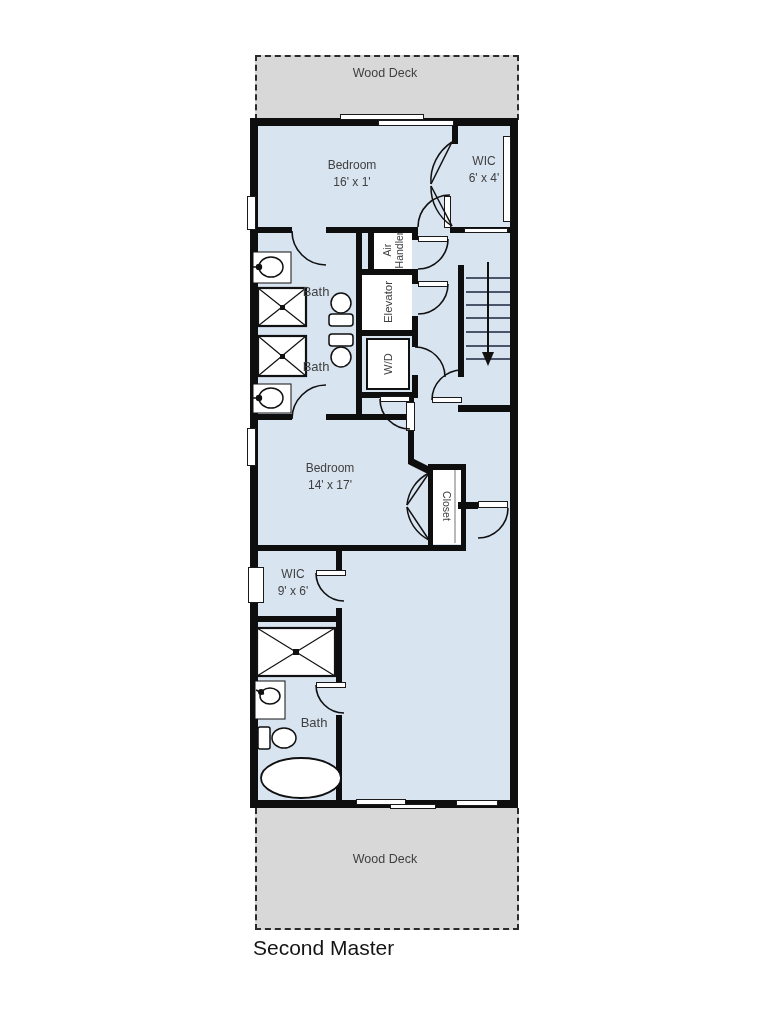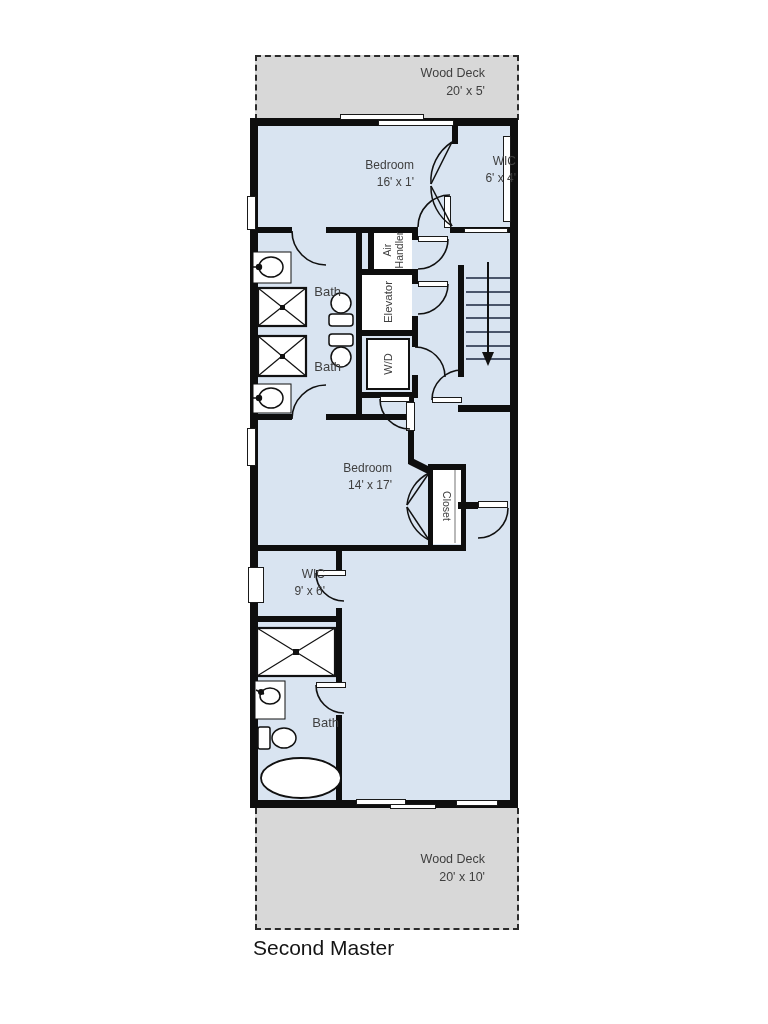--- a/index.html
+++ b/index.html
@@ -7,21 +7,21 @@
           font-family:"Liberation Sans", sans-serif;}
   .deck{position:absolute;background:#d8d8d8;}
   .deck.top{border-top:2px dashed #2b2b2b;border-left:2px dashed #2b2b2b;border-right:2px dashed #2b2b2b;}
   .deck.bottom{border-bottom:2px dashed #2b2b2b;border-left:2px dashed #2b2b2b;border-right:2px dashed #2b2b2b;}
   #building{position:absolute;left:250px;top:118px;width:268px;height:690px;background:#d9e4f1;}
   .wall{position:absolute;background:#0e0e0e;}
   .svc{position:absolute;background:#ffffff;}
   .win{position:absolute;background:#ffffff;border:1px solid #1a1a1a;box-sizing:border-box;}
   .leaf{position:absolute;background:#ffffff;border:1px solid #1a1a1a;box-sizing:border-box;}
   .region{position:absolute;}
-  .lbl{position:absolute;text-align:right;color:#3f3f3f;font-size:12px;line-height:1.45;}
+  .lbl{position:absolute;text-align:center;color:#3f3f3f;font-size:12px;line-height:1.45;}
   .lbl .nm{white-space:nowrap;}
   .vwrap{position:absolute;display:flex;align-items:center;justify-content:center;}
   .vrot-ccw{transform:rotate(-90deg);transform-origin:center;color:#3f3f3f;text-align:center;white-space:nowrap;}
   .vrot-cw{transform:rotate(90deg);transform-origin:center;color:#3f3f3f;text-align:center;white-space:nowrap;}
   #deck-lbl-top,#deck-lbl-bottom{font-size:12.5px;}
   #title{position:absolute;left:253px;top:936px;font-size:21px;color:#141414;}
   #wdbox{position:absolute;left:366px;top:338px;width:44px;height:52px;background:#fff;border:2px solid #111;box-sizing:border-box;}
   svg#overlay{position:absolute;left:0;top:0;pointer-events:none;}
 </style>
 </head>
@@ -205,21 +205,20 @@
       <rect x="258" y="727" width="12" height="22" rx="2"></rect>
       <ellipse cx="284" cy="738" rx="12" ry="10"></ellipse>
     </g>
     <g stroke="#111" fill="#fff">
       <ellipse cx="301" cy="778" rx="40" ry="20" stroke-width="1.8"></ellipse>
     </g>
   </svg>
 
   <div class="lbl" id="deck-lbl-top" style="left:285px;top:64px;width:200px;">
     <div class="nm">Wood Deck</div>
-    <div class="nm">20' x 5'</div>
   </div>
   <div class="lbl" style="left:290px;top:157px;width:124px;">
     <div class="nm">Bedroom</div>
     <div class="nm">16' x 1'</div>
   </div>
   <div class="lbl" style="left:452px;top:153px;width:64px;">
     <div class="nm">WIC</div>
     <div class="nm">6' x 4'</div>
   </div>
   <div class="lbl" style="left:291px;top:283px;width:50px;font-size:13px;">
@@ -249,17 +248,16 @@
   </div>
   <div class="lbl" style="left:261px;top:566px;width:64px;">
     <div class="nm">WIC</div>
     <div class="nm">9' x 6'</div>
   </div>
   <div class="lbl" style="left:289px;top:714px;width:50px;font-size:13px;">
     <div class="nm">Bath</div>
   </div>
   <div class="lbl" id="deck-lbl-bottom" style="left:285px;top:850px;width:200px;">
     <div class="nm">Wood Deck</div>
-    <div class="nm">20' x 10'</div>
   </div>
 
   <div id="title">Second Master</div>
 </div>
 
 </body></html>

